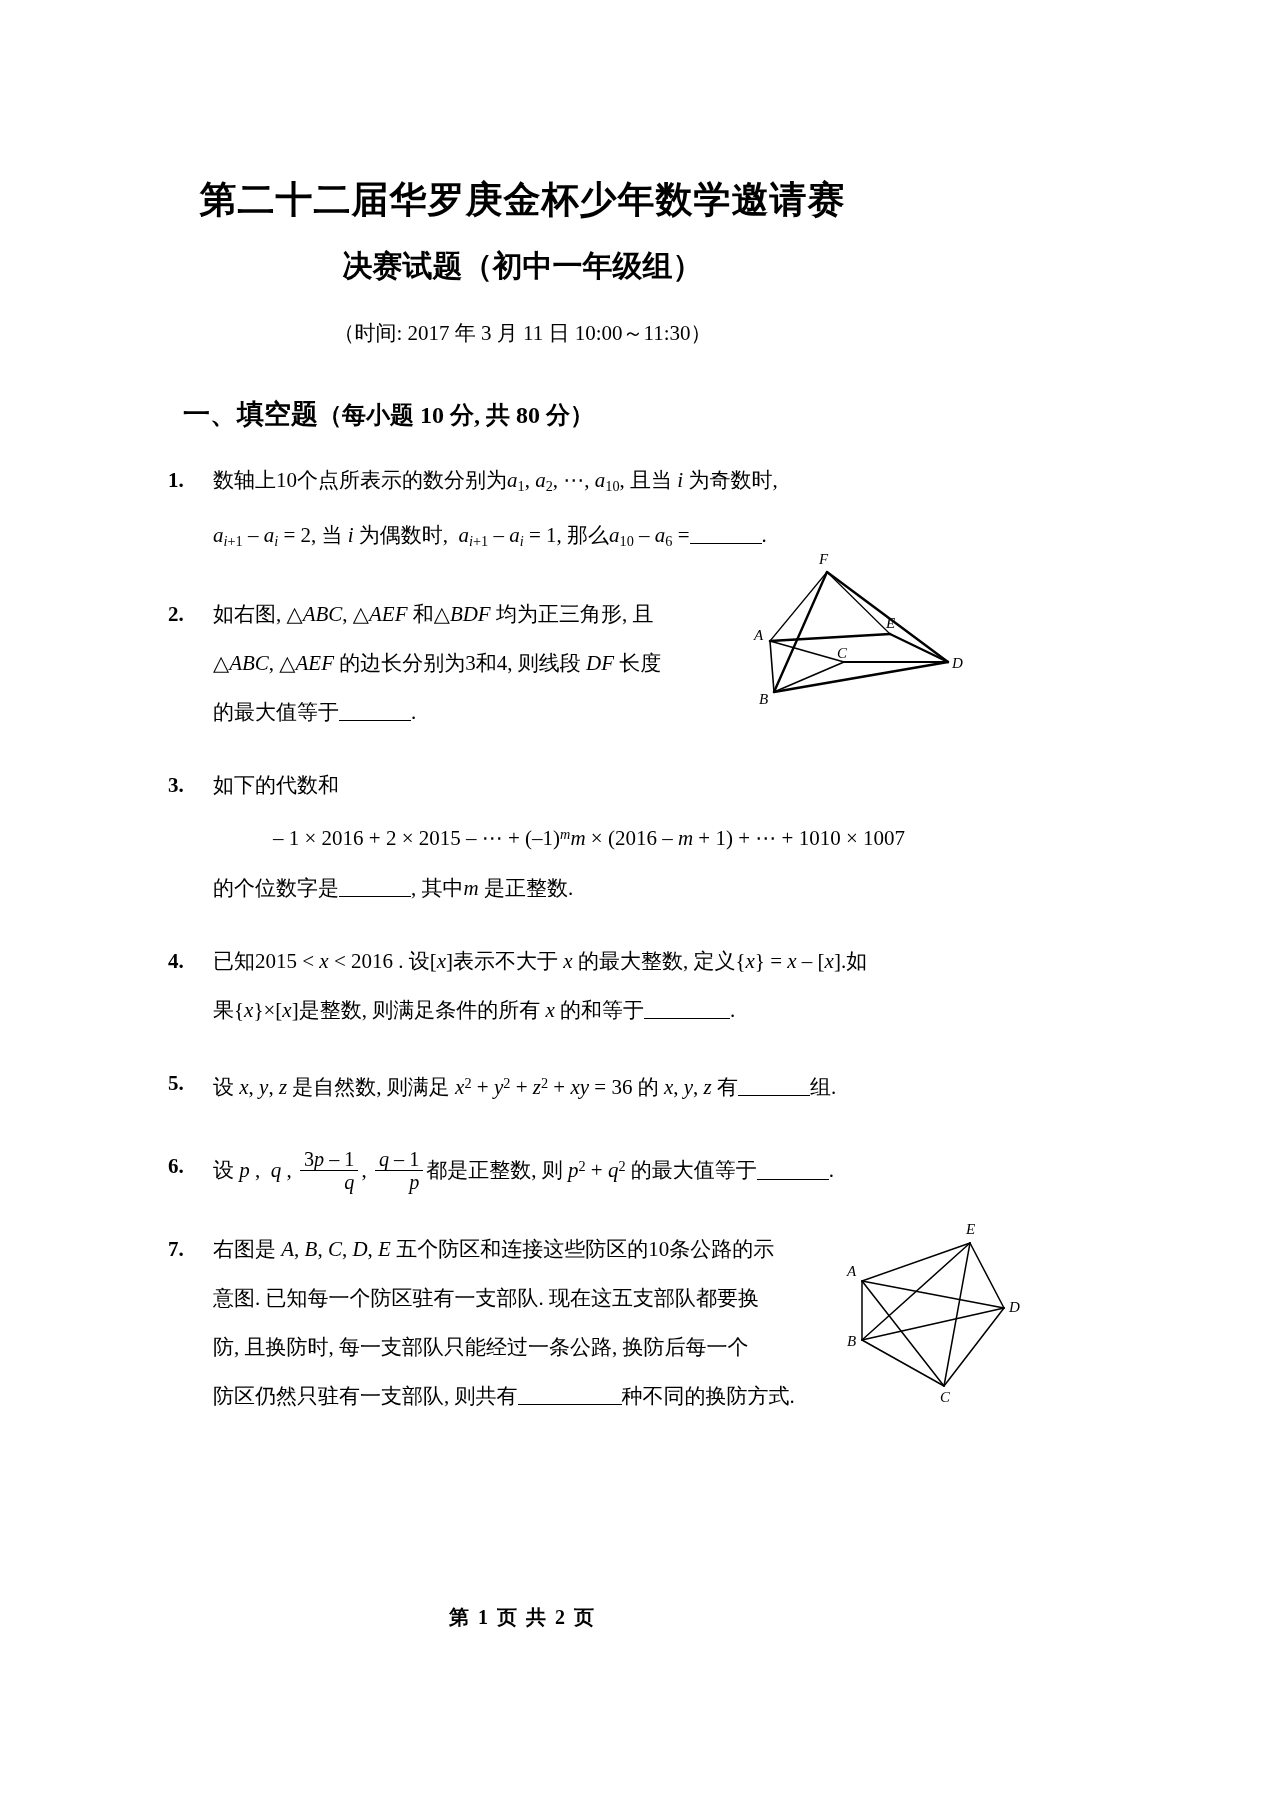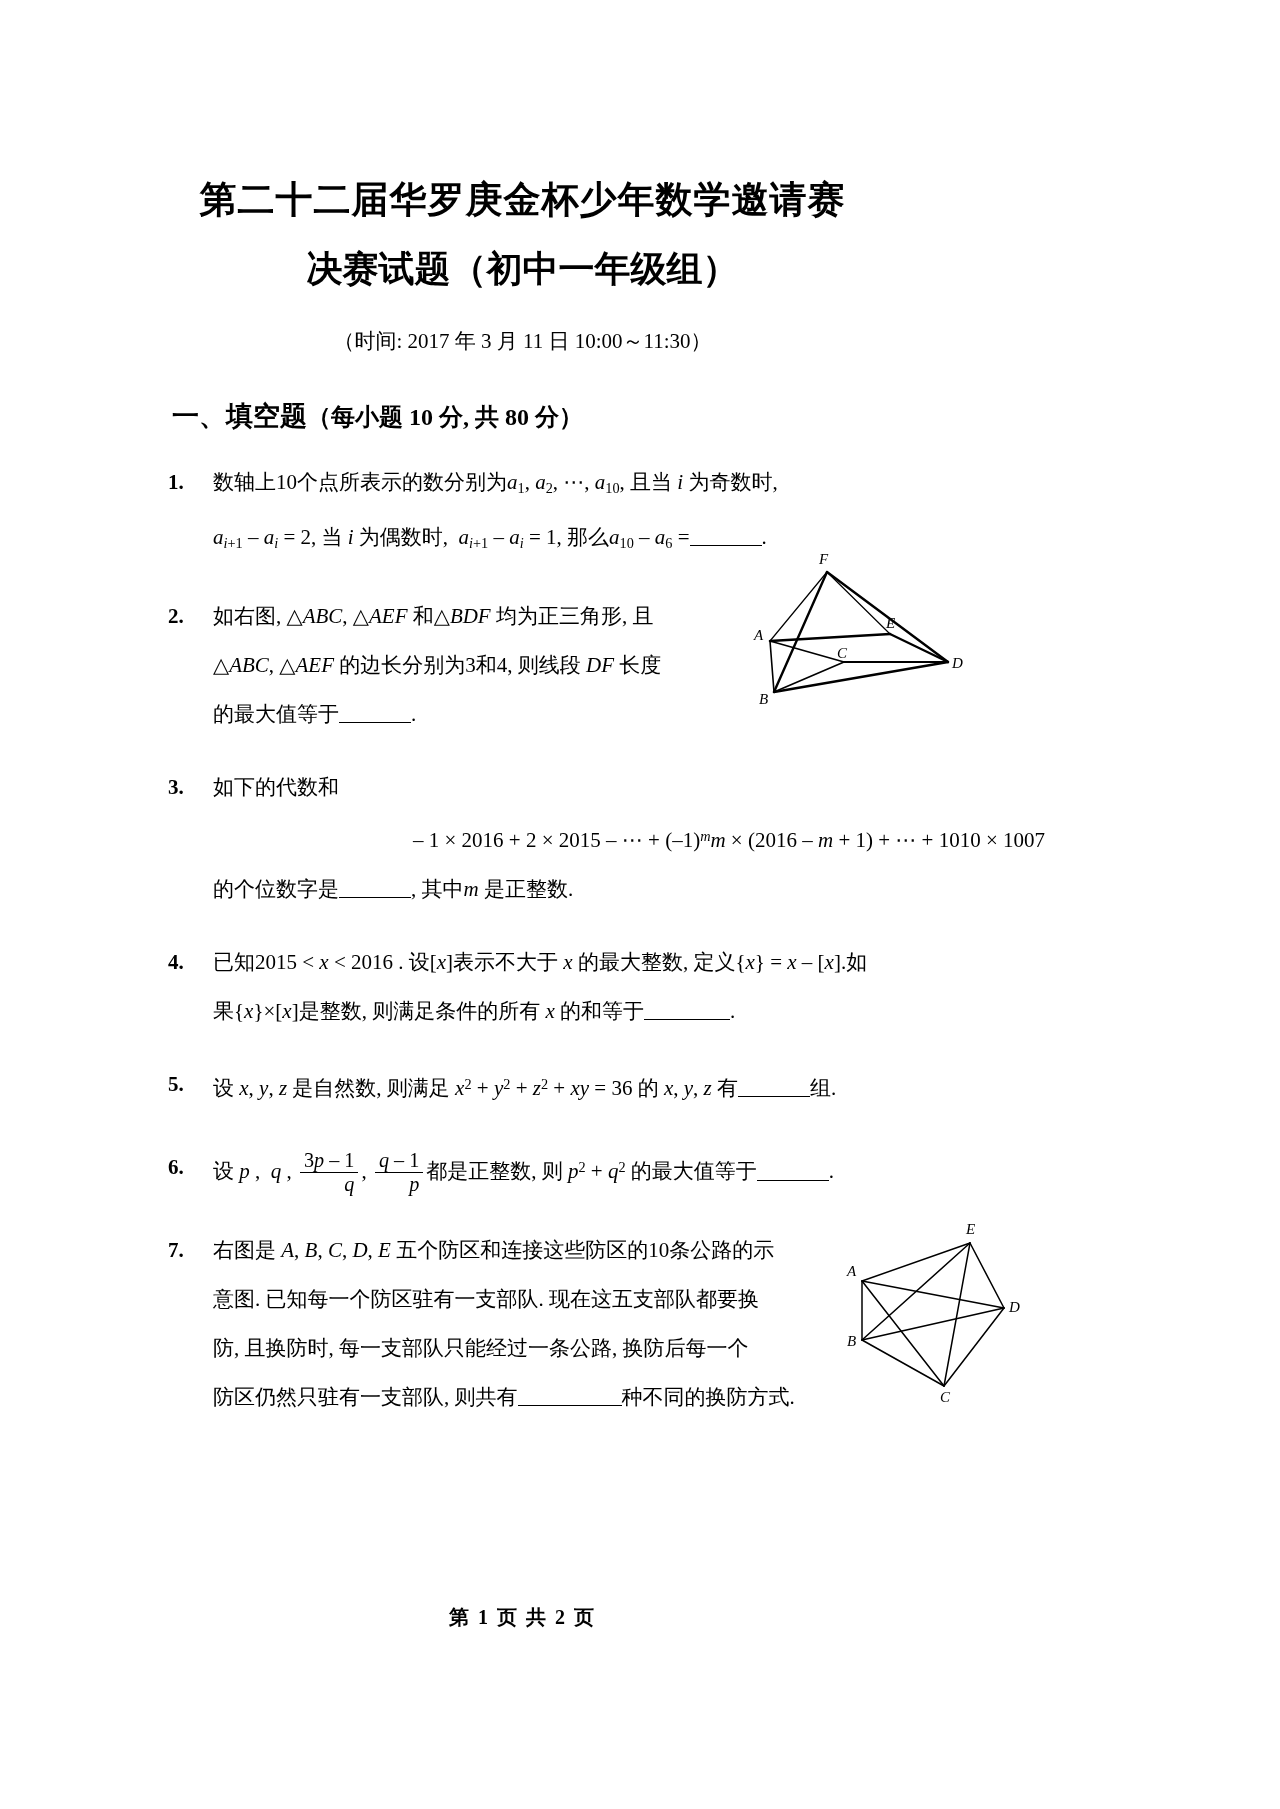--- a/index.html
+++ b/index.html
@@ -17,36 +17,36 @@
     text-align:center;
     font-size:37px;
     font-weight:bold;
     letter-spacing:1px;
     margin:0;
     padding-top:178px;
     line-height:1.2;
   }
   .subtitle {
     text-align:center;
-    font-size:36px;
+    font-size:30px;
     font-weight:bold;
     margin:0;
     padding-top:26px;
     line-height:1.2;
   }
   .datetime {
     text-align:center;
     font-size:21px;
     margin:9px;
     padding-top:26px;
   }
   .section-head {
     font-size:27px;
     font-weight:bold;
-    margin:4px;
+    margin:15px;
     padding:34px 16px 0 168px;
   }
   .section-head .small { font-size:24px; font-weight:bold; }
 
   
   .prob {
     position:relative;
     padding-left:168px;
     margin-top:24px;
     font-size:21px;
@@ -54,21 +54,21 @@
   }
   .prob .num {
     position:absolute;
     left:168px; top:0;
     width:40px;
     font-weight:bold;
     font-size:21px;
   }
   .prob .body { padding-left:45px; }
   .prob .line { white-space:nowrap; }
-  .prob .center-line { text-align:right; padding-left:60px; }
+  .prob .center-line { text-align:left; padding-left:60px; }
 
   
   i, .mi { font-style:italic; font-family:"Liberation Serif","DejaVu Serif",serif; }
   sub { font-size:0.68em; vertical-align:-0.28em; }
   sup { font-size:0.68em; vertical-align:0.45em; }
   .blank { display:inline-block; border-bottom:1.6px solid #000; height:1em; vertical-align:-2px; }
   .b-sm { width:72px; }
   .b-md { width:86px; }
   .b-lg { width:104px; }
 

